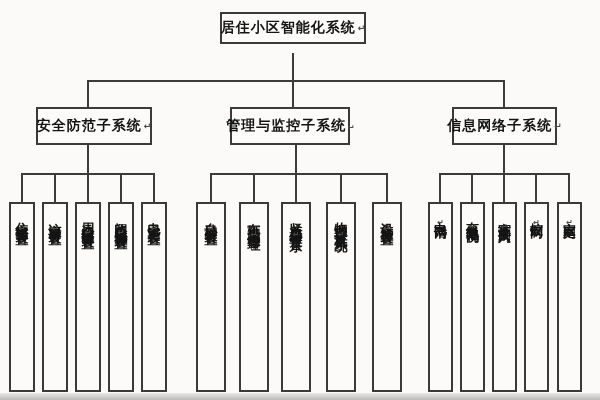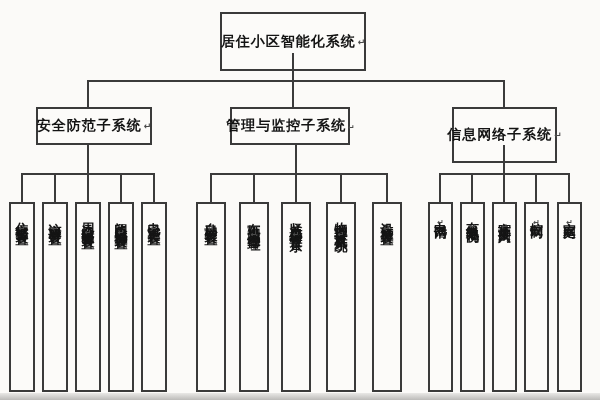--- a/index.html
+++ b/index.html
@@ -30,39 +30,39 @@
   .bottom-band{
     position:absolute;left:0;right:0;bottom:0;height:7px;
     background:linear-gradient(#e9e8e6,#bcbbb9);
   }
 </style>
 </head>
 <body>
 
 <div class="stage">
 
-  <div class="box hnode" style="left:220px;top:12px;width:146px;height:59px;">
+  <div class="box hnode" style="left:220px;top:12px;width:146px;height:32px;">
     <span>居住小区智能化系统</span>
       <span class="hmark">↵</span>
   </div>
 
   <div class="line" style="left:292px;top:53px;width:2px;height:54px;"></div>
   <div class="line" style="left:87px;top:80px;width:418px;height:2px;"></div>
   <div class="line" style="left:87px;top:80px;width:2px;height:27px;"></div>
   <div class="line" style="left:503px;top:80px;width:2px;height:27px;"></div>
 
   <div class="box hnode" style="left:36px;top:107px;width:116px;height:38px;">
     <span>安全防范子系统</span>
       <span class="hmark">↵</span>
   </div>
   <div class="box hnode" style="left:230px;top:107px;width:120px;height:38px;font-family:Liberation Mono, monospace;">
     <span>管理与监控子系统</span>
       <span class="hmark">↵</span>
   </div>
-  <div class="box hnode" style="left:452px;top:107px;width:105px;height:56px;">
+  <div class="box hnode" style="left:452px;top:107px;width:105px;height:38px;">
     <span>信息网络子系统</span>
       <span class="hmark">↵</span>
   </div>
 
   <div class="line" style="left:87px;top:145px;width:2px;height:57px;"></div>
   <div class="line" style="left:21px;top:173px;width:134px;height:2px;"></div>
   <div class="line" style="left:21px;top:173px;width:2px;height:29px;"></div>
   <div class="line" style="left:54px;top:173px;width:2px;height:29px;"></div>
   <div class="line" style="left:120px;top:173px;width:2px;height:29px;"></div>
   <div class="line" style="left:153px;top:173px;width:2px;height:29px;"></div>

